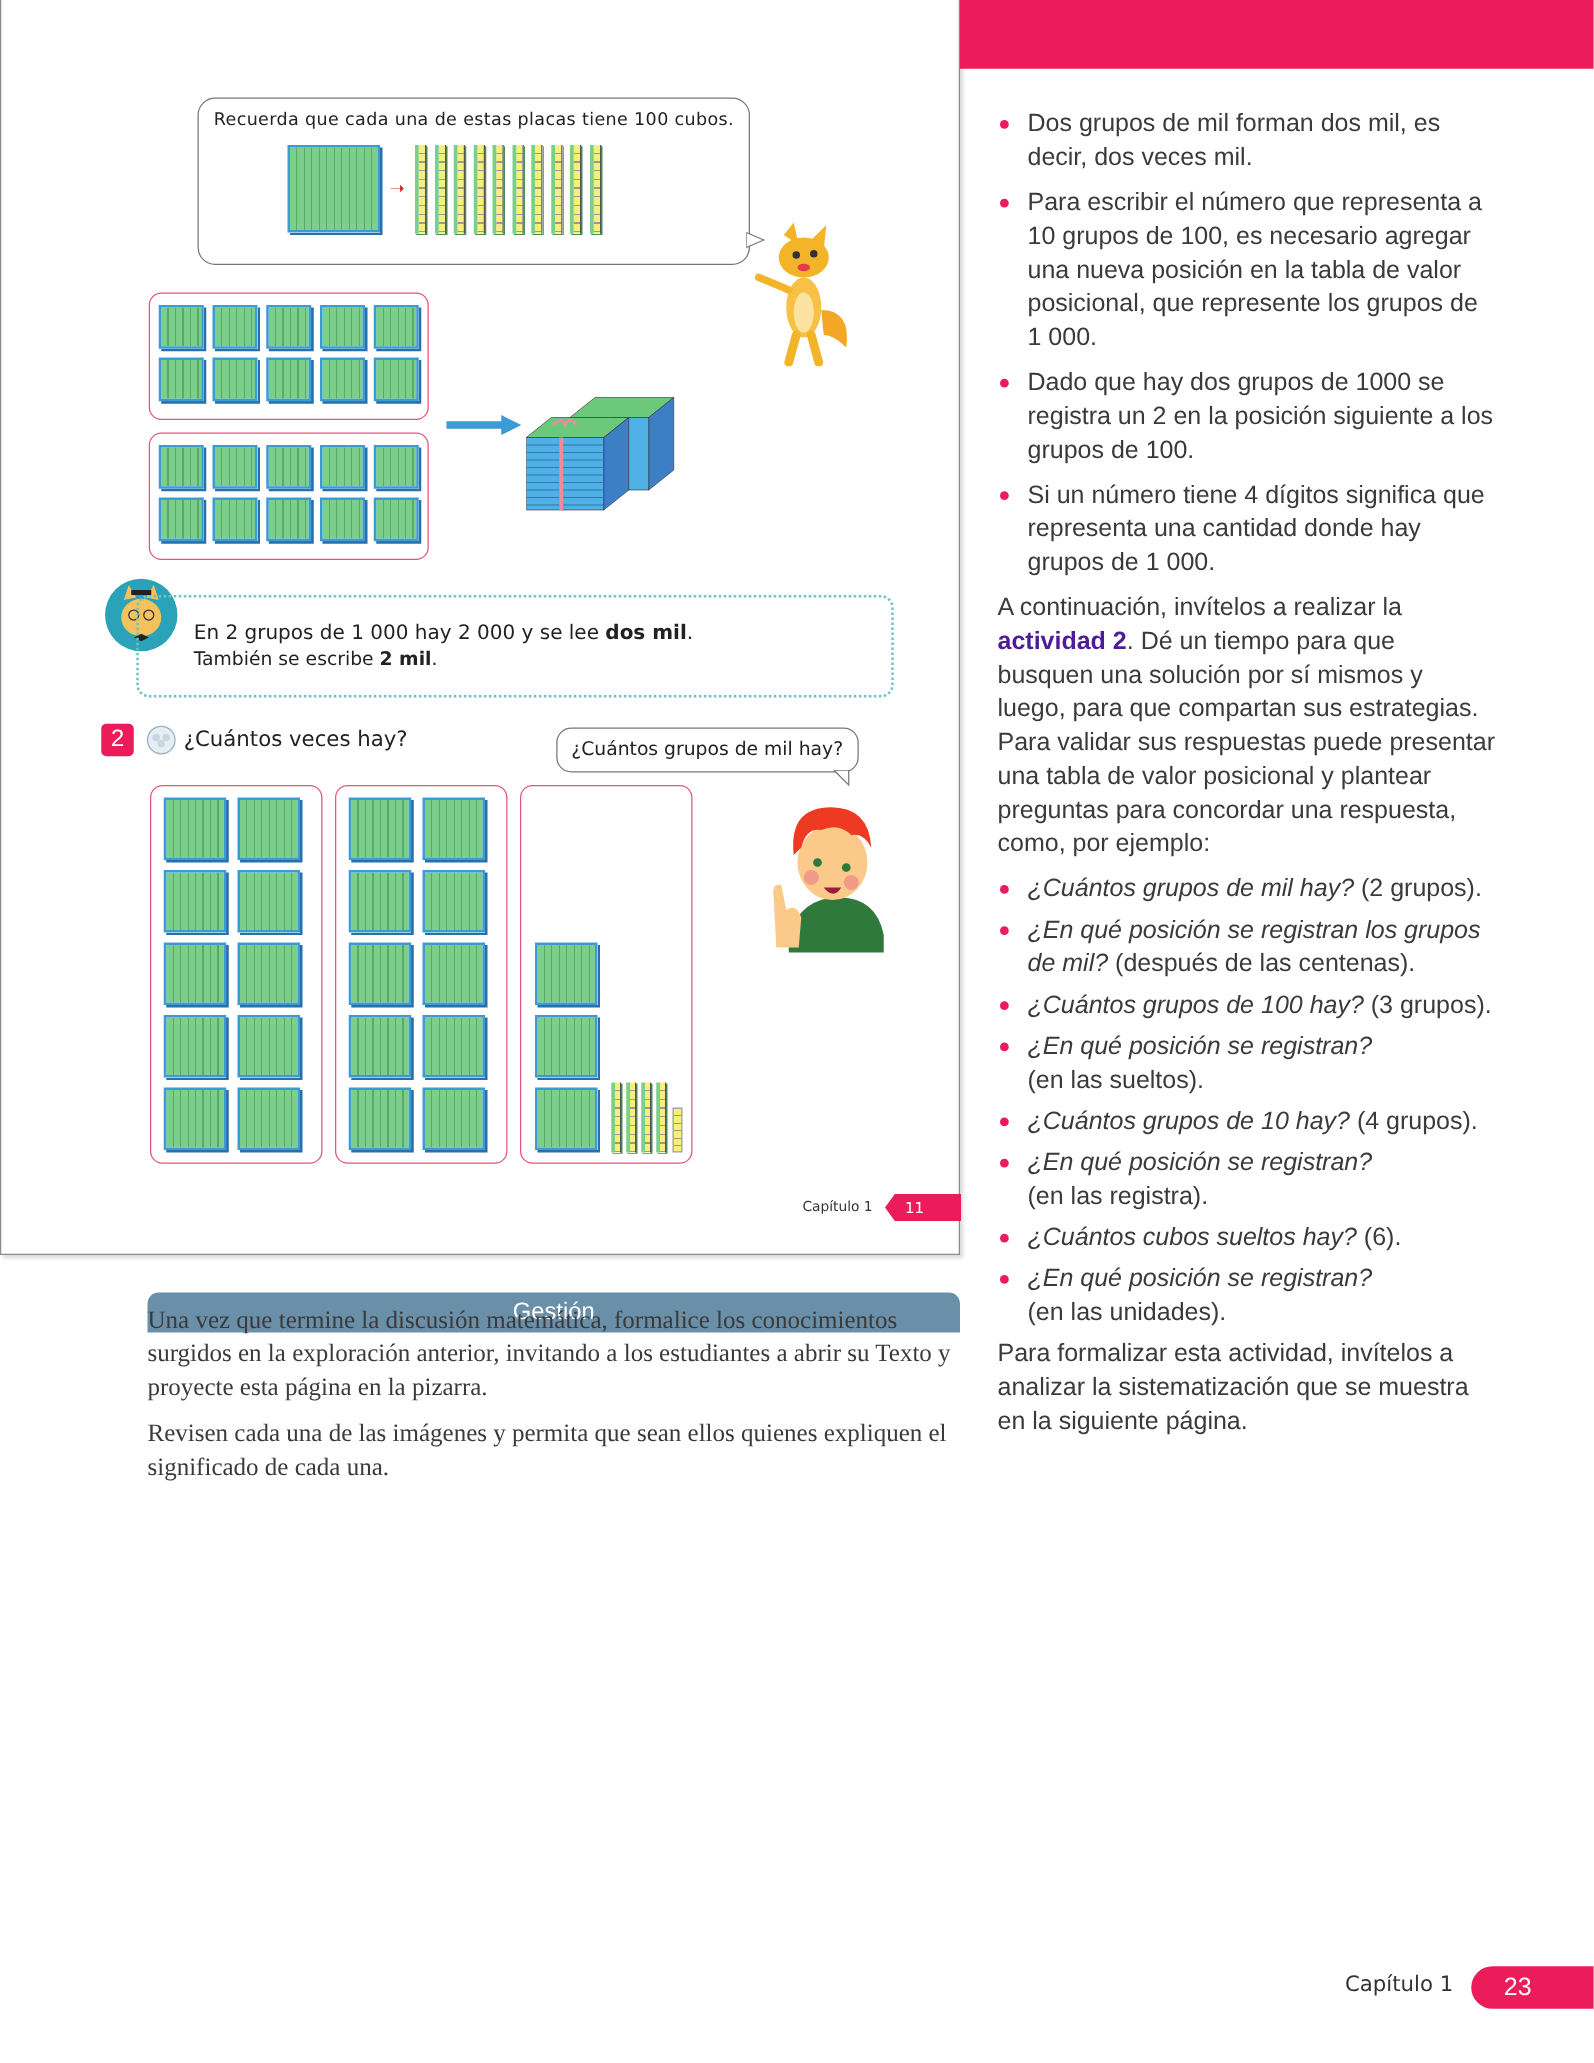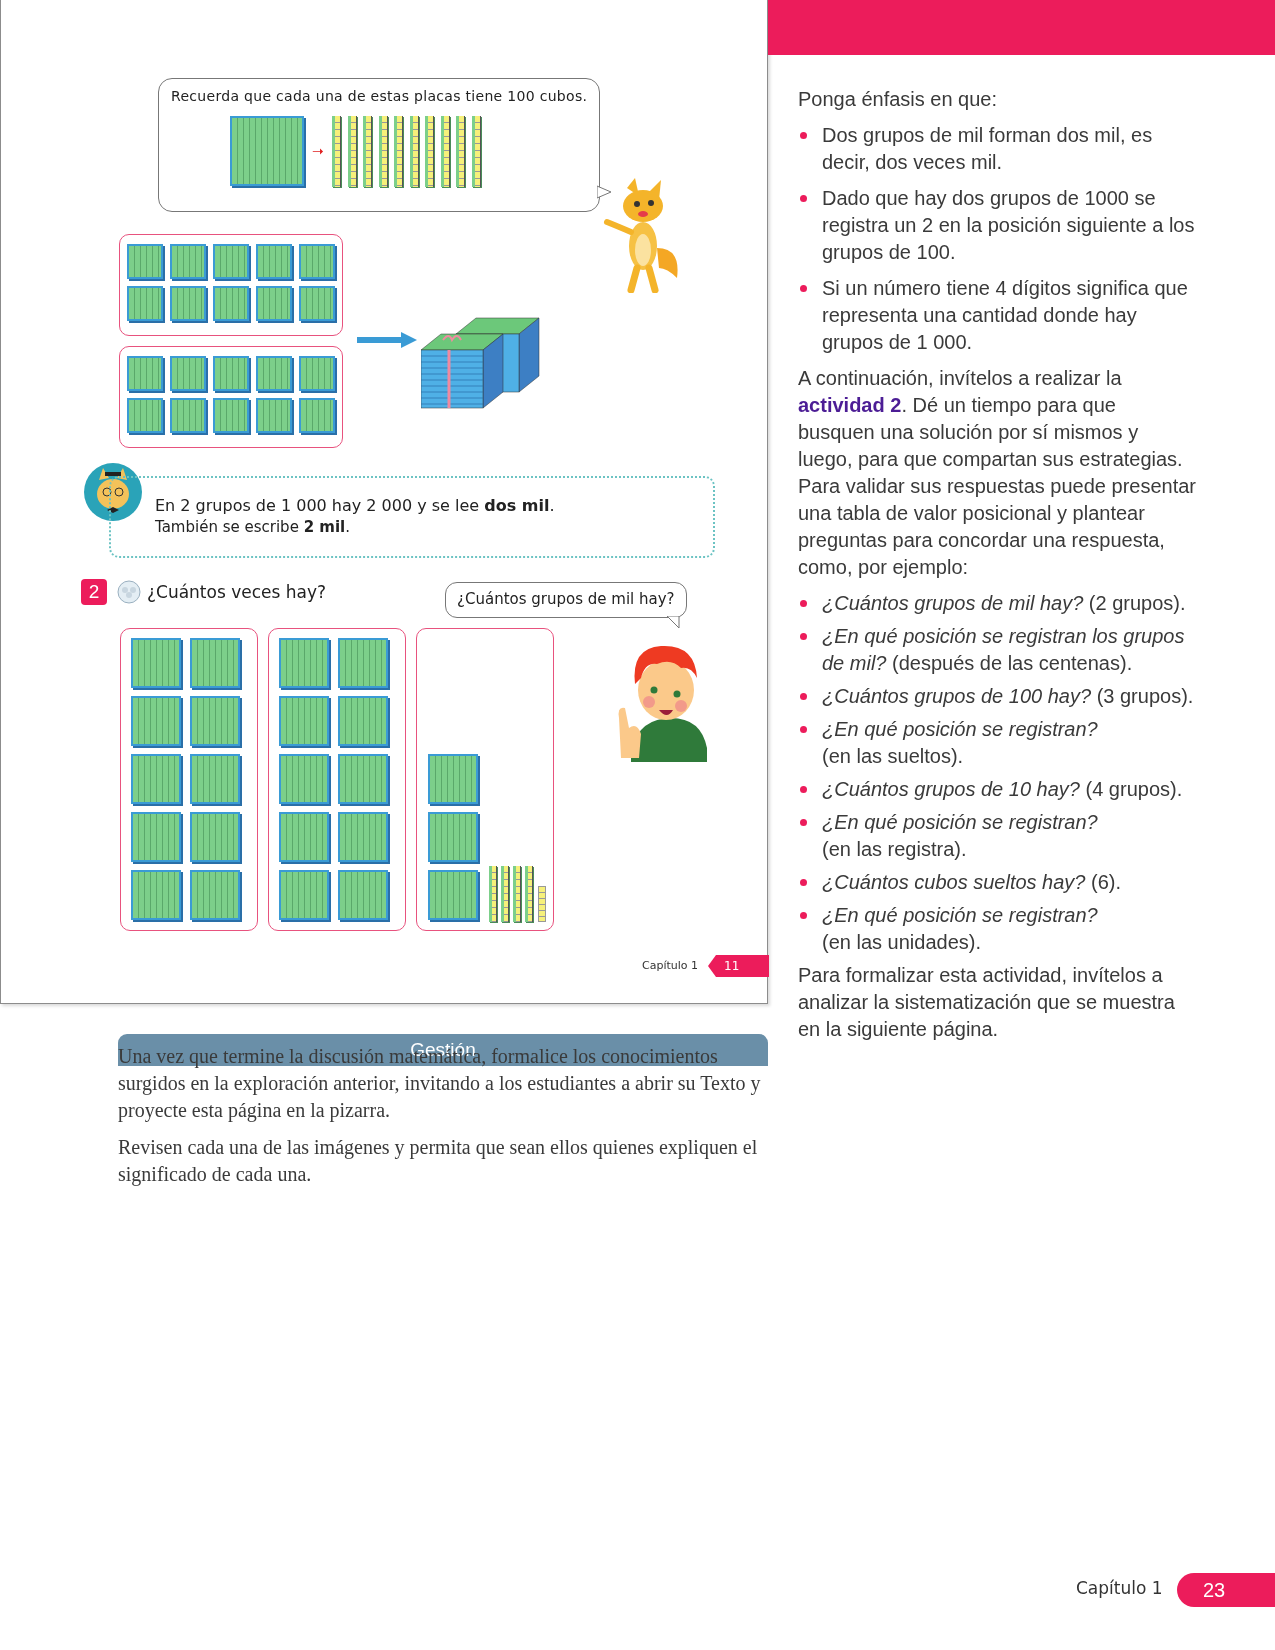--- a/index.html
+++ b/index.html
@@ -226,23 +226,23 @@
 
 <div id="pink-banner"></div>
 
 <div class="gestion-bar">Gestión</div>
 <div class="gestion-text">
   <p>Una vez que termine la discusión matemática, formalice los conocimientos surgidos en la exploración anterior, invitando a los estudiantes a abrir su Texto y proyecte esta página en la pizarra.</p>
   <p>Revisen cada una de las imágenes y permita que sean ellos quienes expliquen el significado de cada una.</p>
 </div>
 
 <div class="guide" style="top:86px;">
-  <p>Ponga énfasis en que:</p>
   <ul>
     <li>Dos grupos de mil forman dos mil, es decir, dos veces mil.</li>
+    <li>Para escribir el número que representa a 10 grupos de 100, es necesario agregar una nueva posición en la tabla de valor posicional, que represente los grupos de 1 000.</li>
     <li>Dado que hay dos grupos de 1000 se registra un 2 en la posición siguiente a los grupos de 100.</li>
     <li>Si un número tiene 4 dígitos significa que representa una cantidad donde hay grupos de 1 000.</li>
   </ul>
   <p><span>A continuación, invítelos a realizar la </span><b>actividad 2</b><span>. Dé un tiempo para que busquen una solución por sí mismos y luego, para que compartan sus estrategias. Para validar sus respuestas puede presentar una tabla de valor posicional y plantear preguntas para concordar una respuesta, como, por ejemplo:</span></p>
   <ul>
     <li class="q"><em>¿Cuántos grupos de mil hay?</em><span> (2 grupos).</span></li>
     <li class="q"><em>¿En qué posición se registran los grupos de mil?</em><span> (después de las centenas).</span></li>
     <li class="q"><em>¿Cuántos grupos de 100 hay?</em><span> (3 grupos).</span></li>
     <li class="q"><em>¿En qué posición se registran?</em><br><span>(en las sueltos).</span></li>
     <li class="q"><em>¿Cuántos grupos de 10 hay?</em><span> (4 grupos).</span></li>

